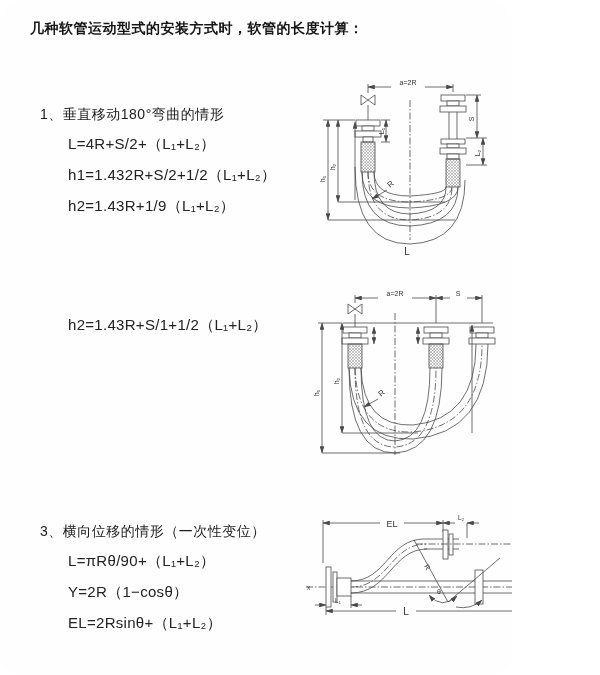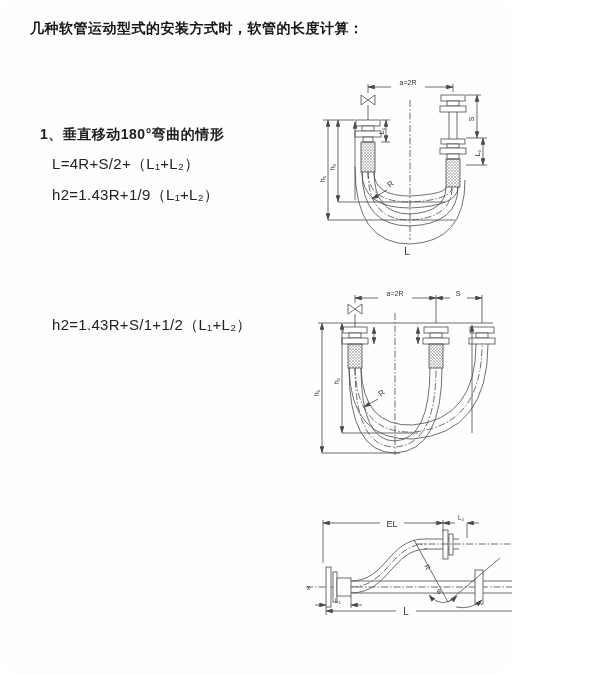--- a/index.html
+++ b/index.html
@@ -1,22 +1,22 @@
 <!DOCTYPE html>
 <html><head>
 <meta charset="utf-8">
 <style>
   html,body{margin:0;padding:0;background:#ffffff;}
   .page{position:relative;width:512px;height:675px;background:#fefefe;overflow:hidden;
         font-family:"Liberation Sans","DejaVu Sans",sans-serif;color:#1f1f1f;border-radius:19px;}
   .title{position:absolute;left:30px;top:20px;margin:0;font-size:14px;font-weight:bold;
          letter-spacing:.5px;color:#161616;}
   .sec{position:absolute;left:40px;}
-  .sec-heading{font-size:14px;font-weight:bold;letter-spacing:.5px;color:#1c1c1c;height:19px;margin-top:20px;}
-  .formula{margin:10px 0 0 12px;font-size:15px;letter-spacing:.3px;height:21px;color:#222;}
+  .sec-heading{font-size:14px;font-weight:normal;letter-spacing:.5px;color:#1c1c1c;height:19px;}
+  .formula{margin:10px 0 0 28px;font-size:15px;letter-spacing:.3px;height:21px;color:#222;}
   .diag{position:absolute;}
   svg text{font-family:"Liberation Sans","DejaVu Sans",sans-serif;fill:#333;}
 </style>
 </head>
 <body>
 
 <div class="page">
 
   <h1 class="title">几种软管运动型式的安装方式时，软管的长度计算：</h1>
 
@@ -27,27 +27,34 @@
       </marker>
       <pattern id="braid" width="3" height="3" patternUnits="userSpaceOnUse">
         <path d="M0,3 l3,-3 M0,0 l3,3" stroke="#8a8a8a" stroke-width="0.5"></path>
       </pattern>
     </defs>
   </svg>
 
   <section class="sec" style="top:106px">
     <div class="sec-heading">1、垂直移动180°弯曲的情形</div>
     <div class="formula">L=4R+S/2+（L₁+L₂）</div>
+    <div class="formula">h1=1.432R+S/2+1/2（L₁+L₂）</div>
     <div class="formula">h2=1.43R+1/9（L₁+L₂）</div>
   </section>
 
   <section class="sec" style="top:306px">
     <div class="formula">h2=1.43R+S/1+1/2（L₁+L₂）</div>
   </section>
 
+  <section class="sec" style="top:523px">
+    <div class="sec-heading">3、横向位移的情形（一次性变位）</div>
+    <div class="formula">L=πRθ/90+（L₁+L₂）</div>
+    <div class="formula">Y=2R（1−cosθ）</div>
+    <div class="formula">EL=2Rsinθ+（L₁+L₂）</div>
+  </section>
 
   <svg class="diag" style="left:293px;top:72px" width="232" height="195" viewBox="0 0 232 195">
     <g stroke="#4a4a4a" stroke-width="0.8" fill="none">
 
       <g>
         <path d="M75,21 V12 M160,20 V12"></path>
         <line x1="75" y1="15" x2="98" y2="15" marker-start="url(#ar)"></line>
         <line x1="132" y1="15" x2="160" y2="15" marker-end="url(#ar)"></line>
       </g>
 

